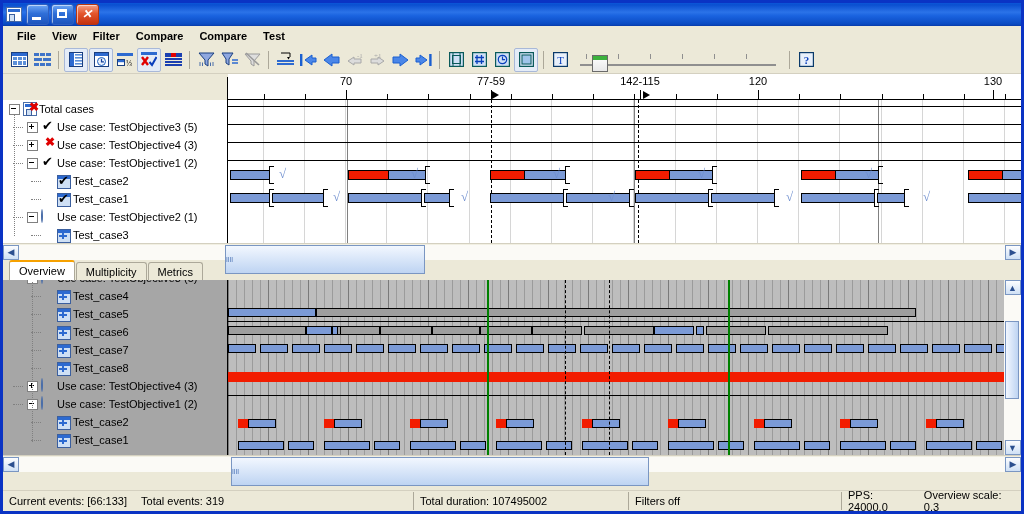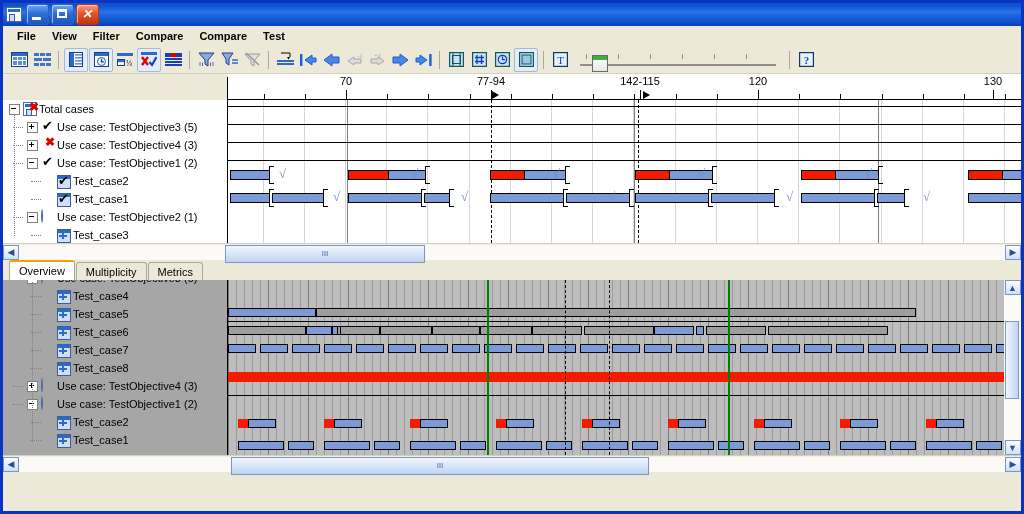--- a/index.html
+++ b/index.html
@@ -108,22 +108,22 @@
   .brk.l{border-right:none;}
   .chk{position:absolute;color:#6f8fcf;font-size:13px;font-weight:bold;line-height:12px;
        font-family:"Liberation Serif",serif;}
 
   
   .hscroll{height:16px;display:flex;align-items:center;background:#f1efe2;
     border-top:1px solid #d4d0c0;flex:none;}
   .sbtn{width:16px;height:15px;border:1px solid #7a96c2;background:linear-gradient(180deg,#fcfdff,#cfe0f5);
     display:flex;align-items:center;justify-content:center;color:#2b4f8f;font-size:9px;box-sizing:border-box;}
   .strack{flex:1;height:15px;background:#fbfaf6;position:relative;}
-  .sthumb{position:absolute;top:0;height:18px;border:1px solid #7a96c2;box-sizing:border-box;
-    background:linear-gradient(180deg,#f2f7ff,#bed4f2);display:flex;align-items:center;justify-content:center;}
+  .sthumb{position:absolute;top:0;height:29px;border:1px solid #7a96c2;box-sizing:border-box;
+    background:linear-gradient(180deg,#f2f7ff,#bed4f2);display:flex;align-items:center;justify-content:flex-start;}
   .sthumb .grip{color:#5d82bd;font-size:8px;letter-spacing:0px;}
 
   
   .tabs{height:20px;display:flex;align-items:flex-end;background:#ece9d8;padding-left:6px;gap:1px;}
   .tab{height:18px;padding:0 9px;display:flex;align-items:center;font-size:11px;color:#000;
     border:1px solid #aca899;border-bottom:none;background:#ece9d8;
     border-radius:3px 3px 0 0;box-sizing:border-box;}
   .tab.active{background:#fff;border-top:2px solid #f6a100;height:20px;font-weight:normal;}
 
   
@@ -419,21 +419,21 @@
           <div class="tk minor" style="left: 961px;"></div>
           <div class="tk minor" style="left: 1002px;"></div>
           <div class="tk major" style="left: 343px;"></div>
           <div class="tk major" style="left: 488px;"></div>
           <div class="tk major" style="left: 637px;"></div>
           <div class="tk major" style="left: 755px;"></div>
           <div class="tk major" style="left: 990px;"></div>
         </div>
       <div id="ruler-labels">
           <div class="lbl" style="left: 343px;">70</div>
-          <div class="lbl" style="left: 488px;">77-94</div>
+          <div class="lbl" style="left: 488px;">77-59</div>
           <div class="lbl" style="left: 637px;">142-115</div>
           <div class="lbl" style="left: 755px;">120</div>
           <div class="lbl" style="left: 990px;">130</div>
         </div>
       <div id="ruler-markers">
           <div class="marker" style="left: 489px;"></div>
           <div class="marker" style="left: 640px;"></div>
         </div>
       <div class="lname"></div>
       <div class="lnameB"></div>
@@ -892,14 +892,28 @@
   <div class="hscroll" style="margin-top:0">
     <div class="sbtn">◀</div>
     <div class="strack">
       <div class="sthumb" style="left:212px;width:418px;">
         <span class="grip">llll</span>
       </div>
     </div>
     <div class="sbtn">▶</div>
   </div>
 
+  <div class="status">
+    <div class="scell" style="width:398px">
+      <span>Current events: [66:133]</span>
+      <span style="display:inline-block;width:14px"></span>
+      <span>Total events: 319</span>
+    </div>
+    <div class="scell" style="width:202px">Total duration: 107495002</div>
+    <div class="scell" style="width:200px">Filters off</div>
+    <div class="scell gap">
+      <span>PPS: 24000.0</span>
+      <span style="display:inline-block;width:12px"></span>
+      <span>Overview scale: 0.3</span>
+    </div>
+  </div>
 
 </div>
 
 </body></html>

